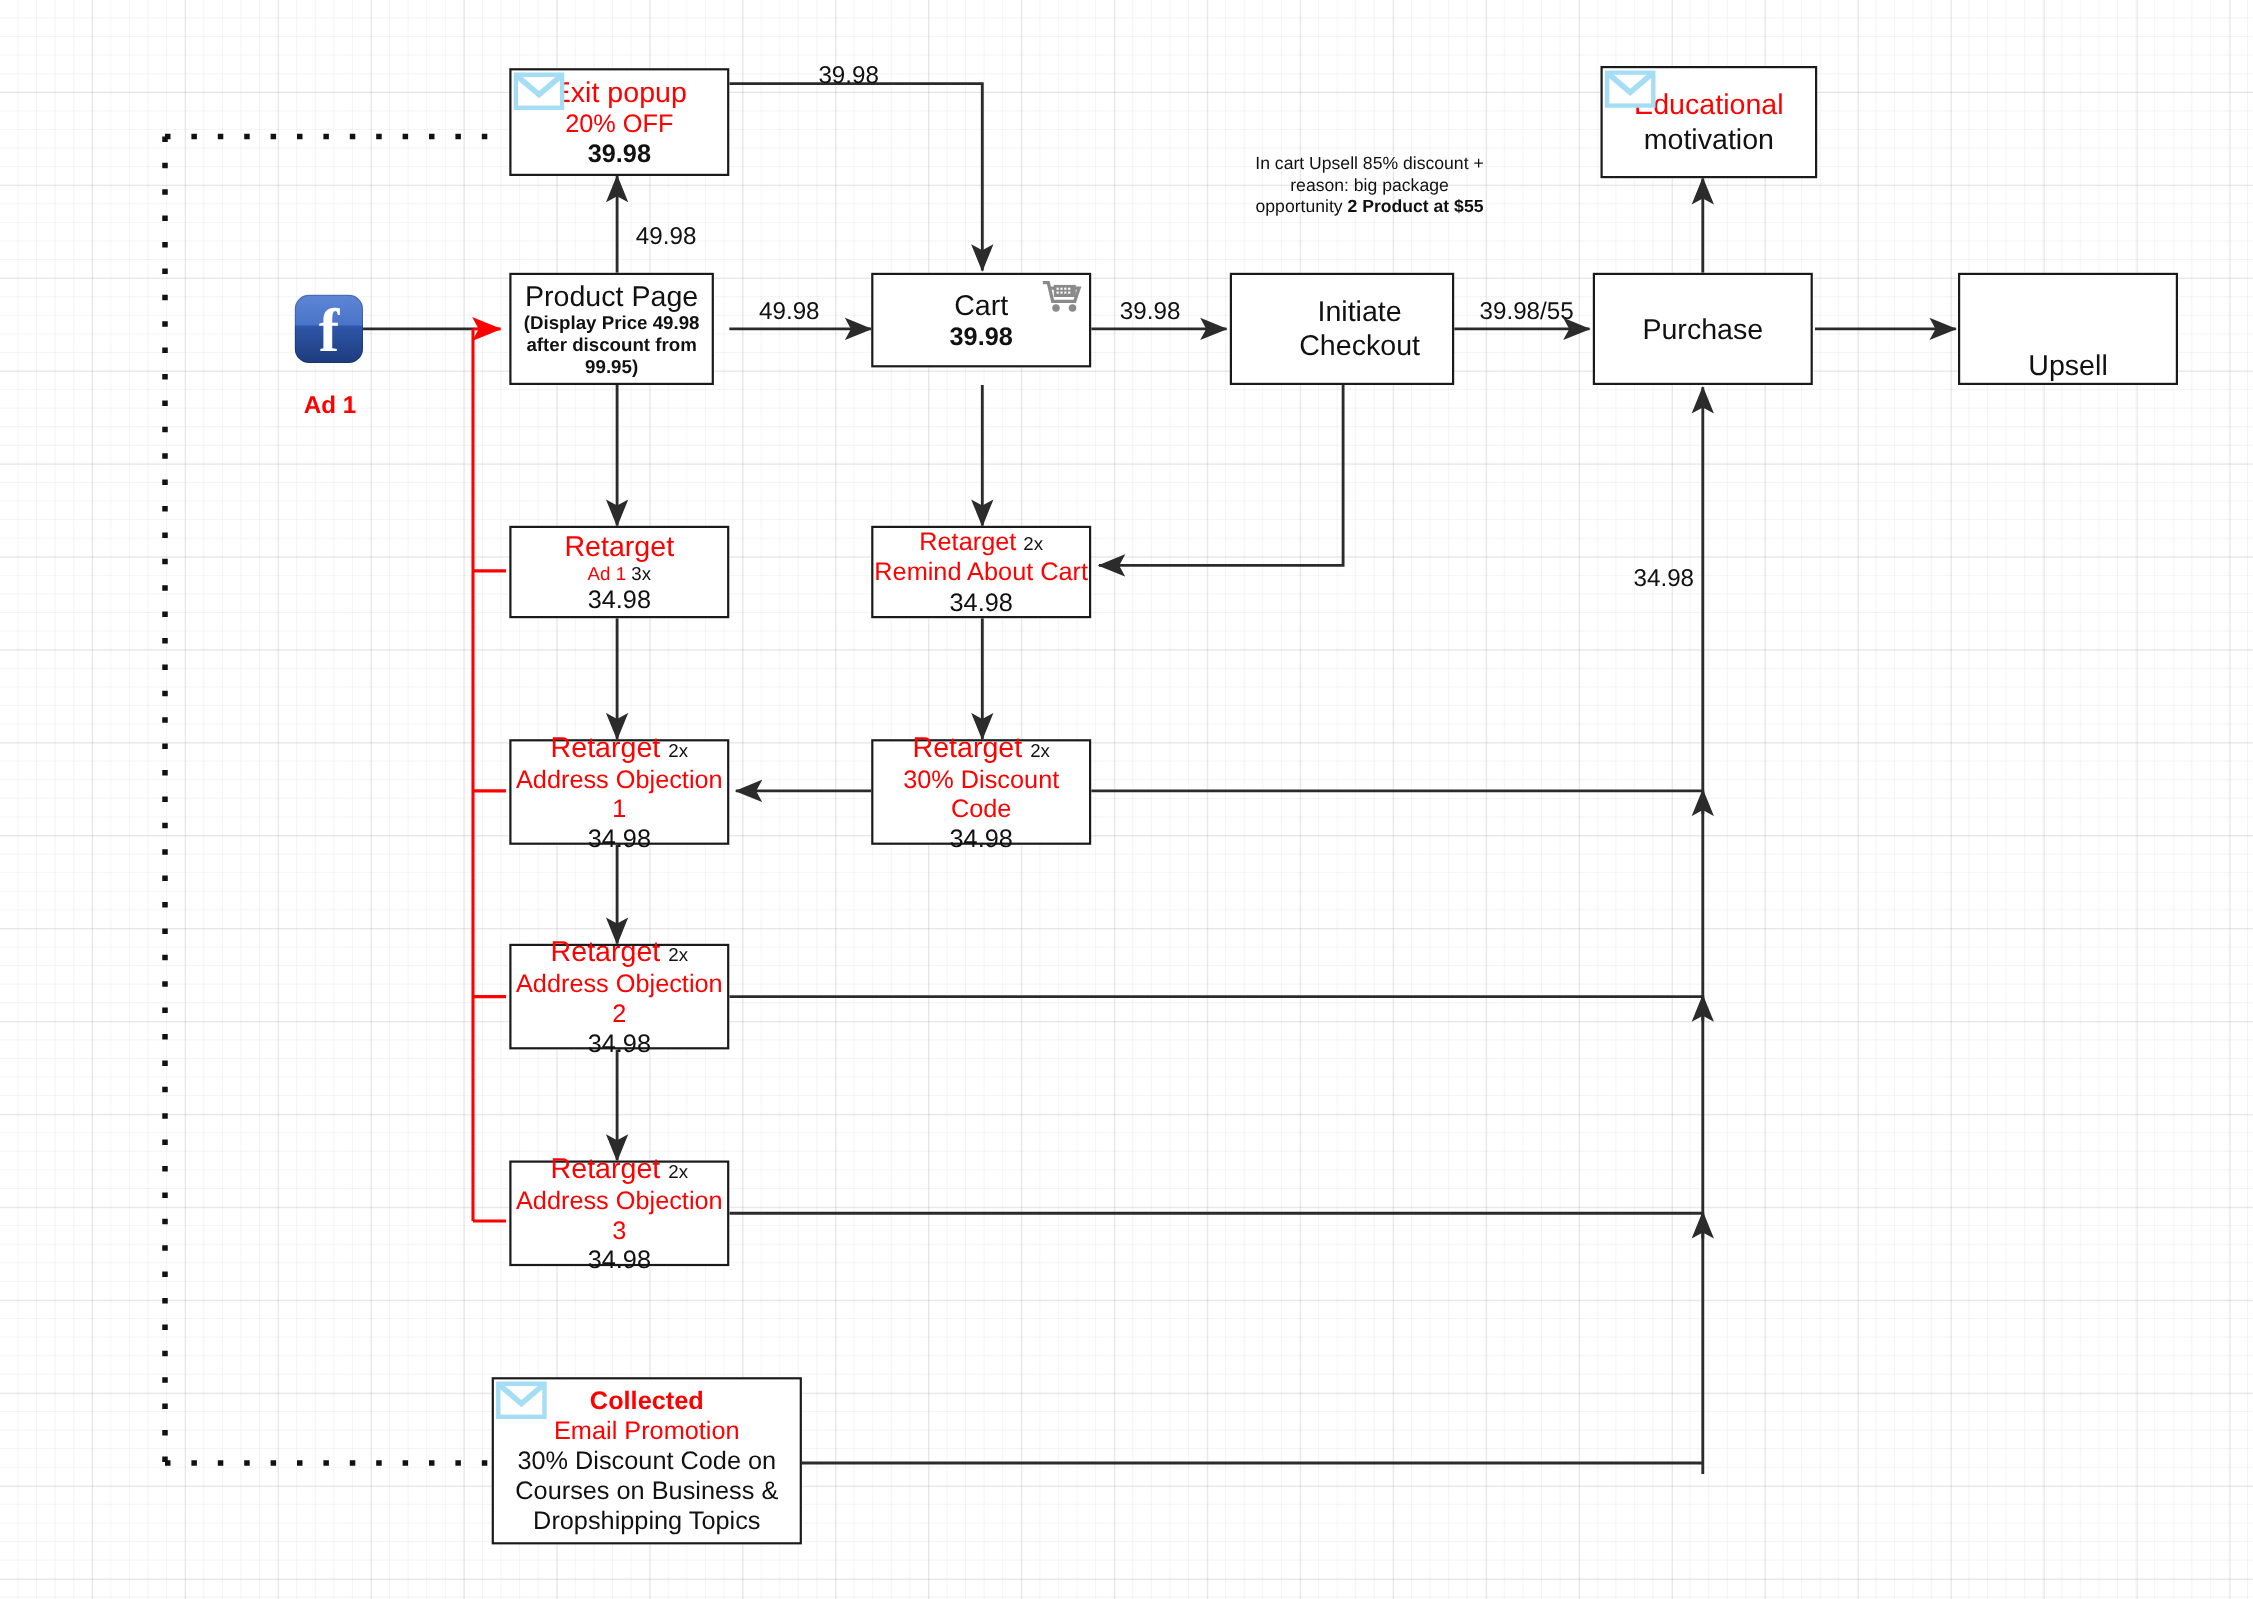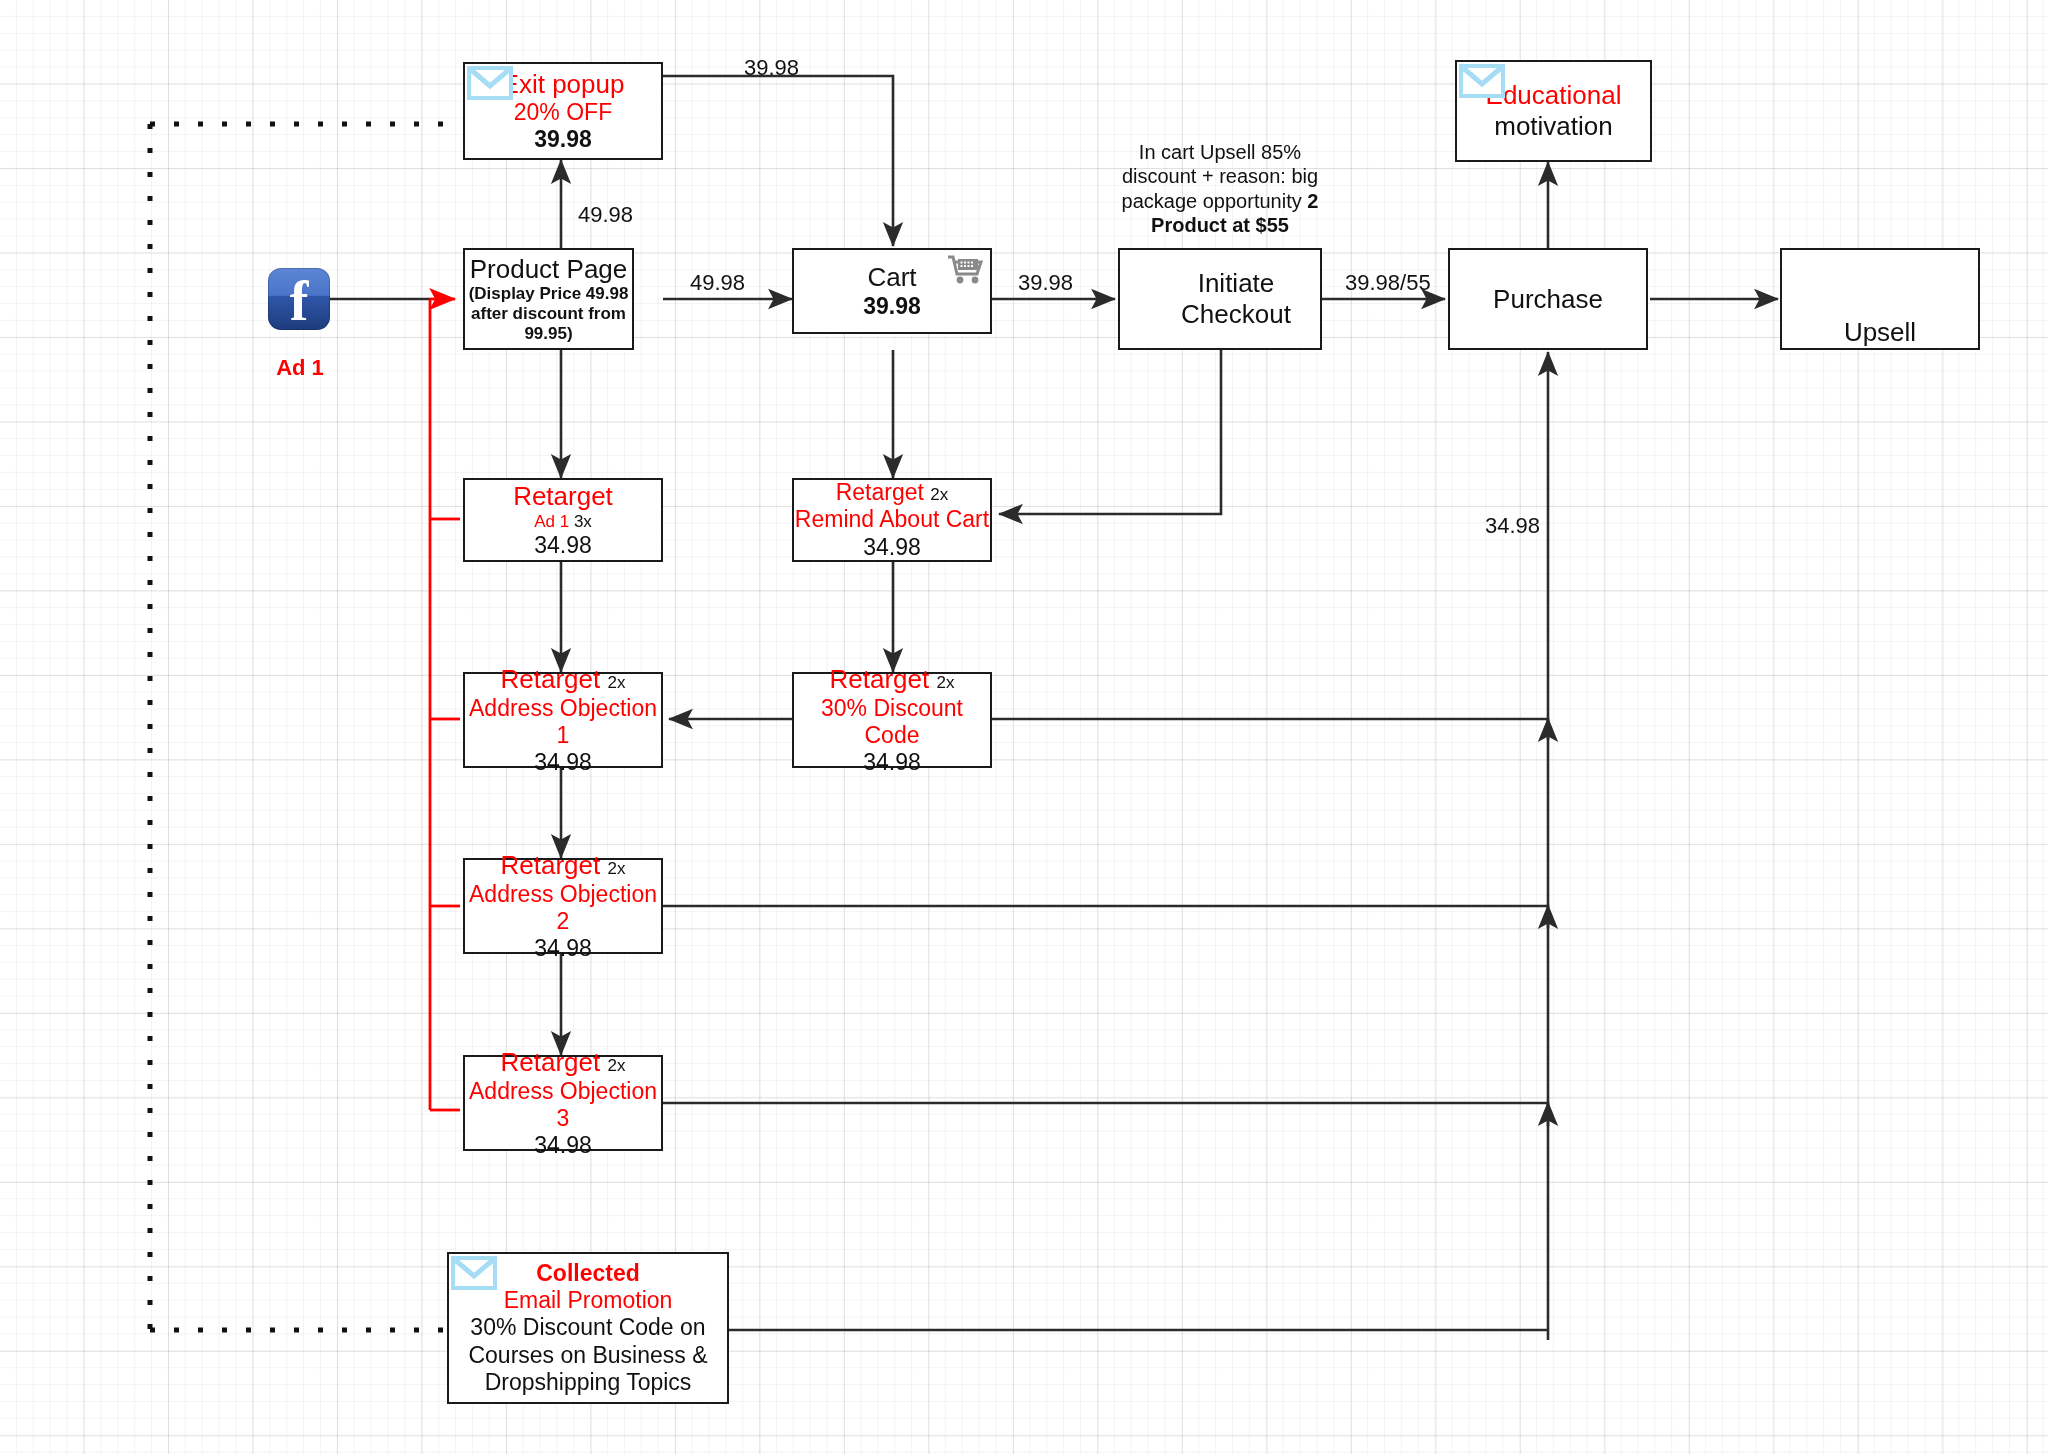--- a/index.html
+++ b/index.html
@@ -70,21 +70,21 @@
   }
   .elabel{
     position:absolute;
     font-size:22px;color:#111;
     white-space:nowrap;
     background:transparent;
   }
   .note{
     position:absolute;
     text-align:center;
-    font-size:20px;color:#111;line-height:1.22;
+    font-size:16px;color:#111;line-height:1.22;margin-left:25px;
   }
 </style>
 </head>
 <body>
 
 <div id="canvas">
 
   <svg class="wires" viewBox="0 0 2048 1454">
     <defs>
       <marker id="ah" markerWidth="11" markerHeight="11" refX="9.2" refY="4.3" orient="auto" markerUnits="strokeWidth">
@@ -168,21 +168,21 @@
   <div class="node" style="left:463px;top:62px;width:200px;height:98px;">
     <svg class="envelope" viewBox="0 0 46 34">
       <rect x="1.5" y="1.5" width="43" height="31" fill="#ffffff" stroke="#a5ddf5" stroke-width="5"></rect>
       <path d="M3,3 L23,20 L43,3" fill="none" stroke="#a5ddf5" stroke-width="5"></path>
     </svg>
     <span class="ln t-lg red">Exit popup</span>
     <span class="ln t-md red">20% OFF</span>
     <span class="ln t-md b blk">39.98</span>
   </div>
 
-  <div class="node" style="left:463px;top:248px;width:171px;height:102px;align-items:center;">
+  <div class="node" style="left:463px;top:248px;width:186px;height:102px;align-items:center;">
     <span class="ln t-lg blk">Product Page</span>
     <span class="ln t-sm b blk">(Display Price 49.98</span>
     <span class="ln t-sm b blk">after discount from</span>
     <span class="ln t-sm b blk">99.95)</span>
   </div>
 
   <div class="node" style="left:792px;top:248px;width:200px;height:86px;">
     <svg class="cart-ico" viewBox="0 0 40 32">
       <path d="M2,4 L7,4 L11,21 L31,21 L35,9 L9,9" fill="none" stroke="#8a8a8a" stroke-width="3"></path>
       <rect x="12" y="6" width="20" height="11" fill="#8a8a8a"></rect>

